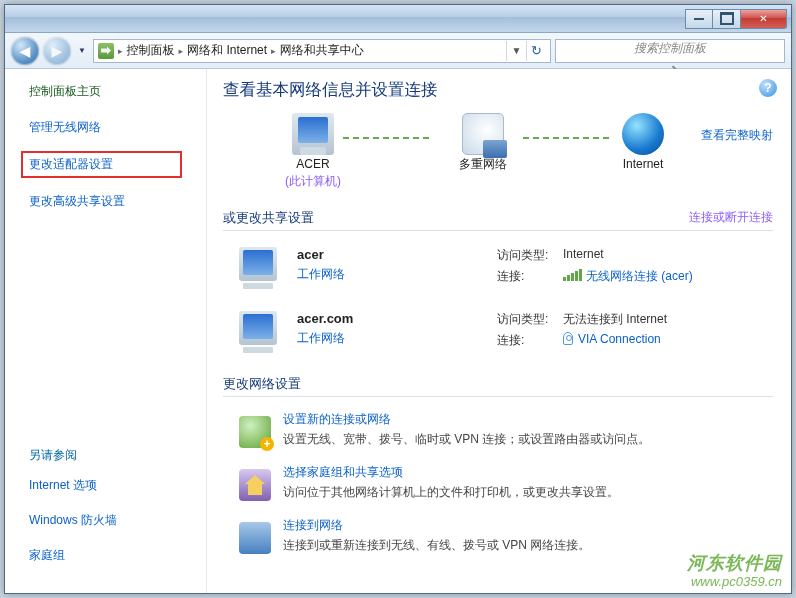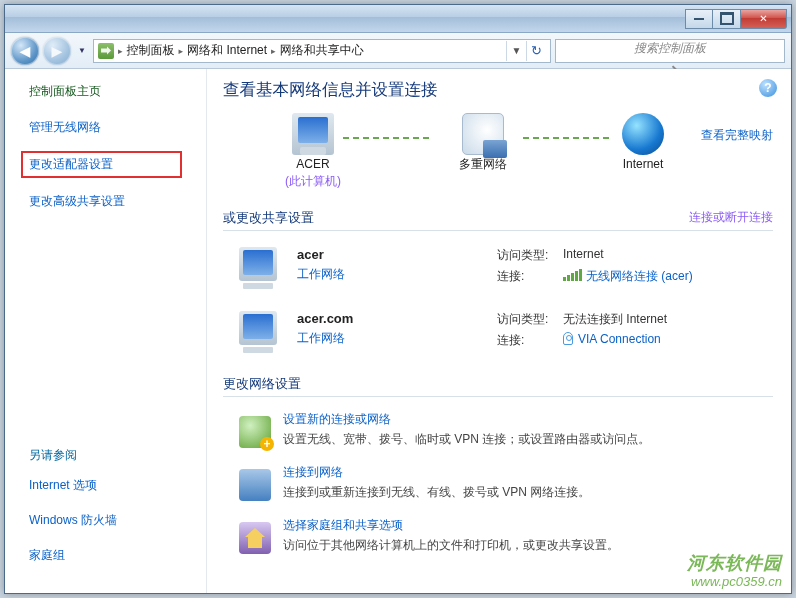--- a/index.html
+++ b/index.html
@@ -237,33 +237,33 @@
       </div>
 
       <div class="setting-item">
         <div class="si-icon new"></div>
         <div class="si-body">
           <div class="si-title">设置新的连接或网络</div>
           <div class="si-desc">设置无线、宽带、拨号、临时或 VPN 连接；或设置路由器或访问点。</div>
         </div>
       </div>
       <div class="setting-item">
+        <div class="si-icon home"></div>
+        <div class="si-body">
+          <div class="si-title">选择家庭组和共享选项</div>
+          <div class="si-desc">访问位于其他网络计算机上的文件和打印机，或更改共享设置。</div>
+        </div>
+      </div>
+      <div class="setting-item">
         <div class="si-icon conn"></div>
         <div class="si-body">
           <div class="si-title">连接到网络</div>
           <div class="si-desc">连接到或重新连接到无线、有线、拨号或 VPN 网络连接。</div>
         </div>
       </div>
-      <div class="setting-item">
-        <div class="si-icon home"></div>
-        <div class="si-body">
-          <div class="si-title">选择家庭组和共享选项</div>
-          <div class="si-desc">访问位于其他网络计算机上的文件和打印机，或更改共享设置。</div>
-        </div>
-      </div>
 
     </div>
   </div>
 </div>
 
 <div class="watermark">
   <div class="wm1">河东软件园</div>
   <div class="wm2">www.pc0359.cn</div>
 </div>
 

